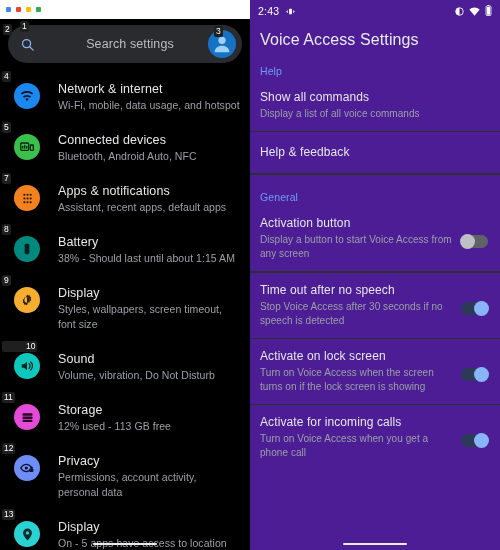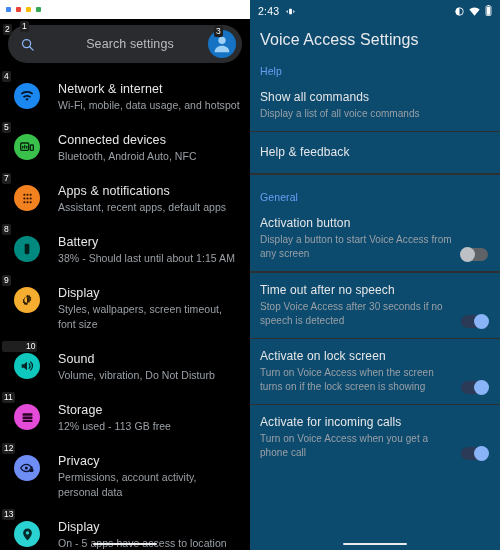--- a/index.html
+++ b/index.html
@@ -98,21 +98,21 @@
     transform: translateX(-50%);
     width: 64px; height: 2.5px;
     border-radius: 2px;
     background: #e8eaed;
   }
 
   
   .right-panel {
     position: relative;
     width: 250px; height: 550px;
-    background: #0c4a6e;
+    background: #4c1d95;
     overflow: hidden;
   }
   .status-bar {
     height: 22px;
     display: flex; align-items: center;
     padding: 0 8px;
     color: #fff;
   }
   .status-time { font-size: 10.5px; letter-spacing: .2px; }
   .status-left-icons { margin-left: 6px; display: flex; align-items: center; }
@@ -126,21 +126,21 @@
     padding: 9px 10px 0 10px;
   }
 
   .sec-header {
     color: #6b9ef5;
     font-size: 10.5px;
     padding: 16px 10px 3px 10px;
     letter-spacing: .1px;
   }
   .va-row {
-    display: flex; align-items: flex-end;
+    display: flex; align-items: center;
     padding: 9px 10px 10px 10px;
     position: relative;
   }
   .va-row-text { flex: 1; padding-right: 6px; }
   .va-row-title { color: #e6e7e8; font-size: 12px; line-height: 16px; letter-spacing: .1px; }
   .va-row-sub { color: #9aa0a6; font-size: 10px; line-height: 14px; margin-top: 2px; letter-spacing: .05px; }
   .divider { height: 1px; background: #2e2f31; margin: 0; }
 
   .toggle {
     flex: 0 0 auto;

